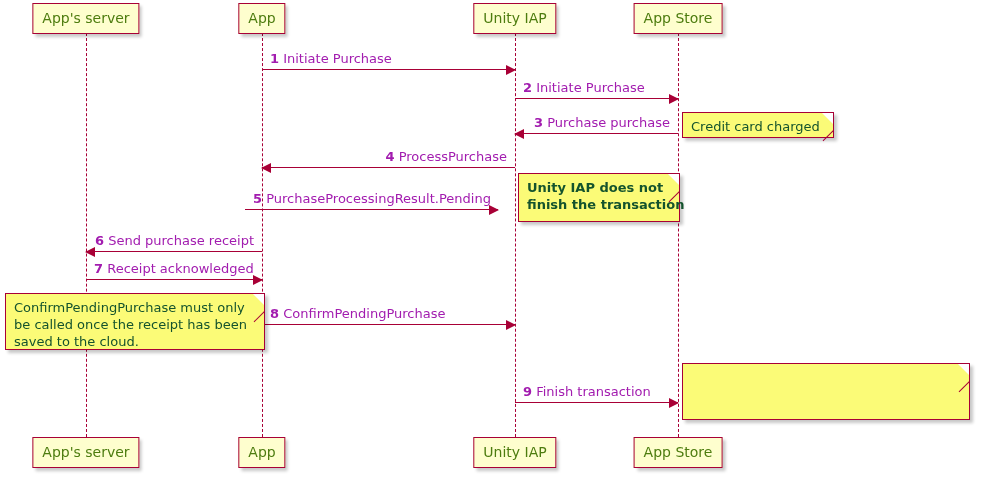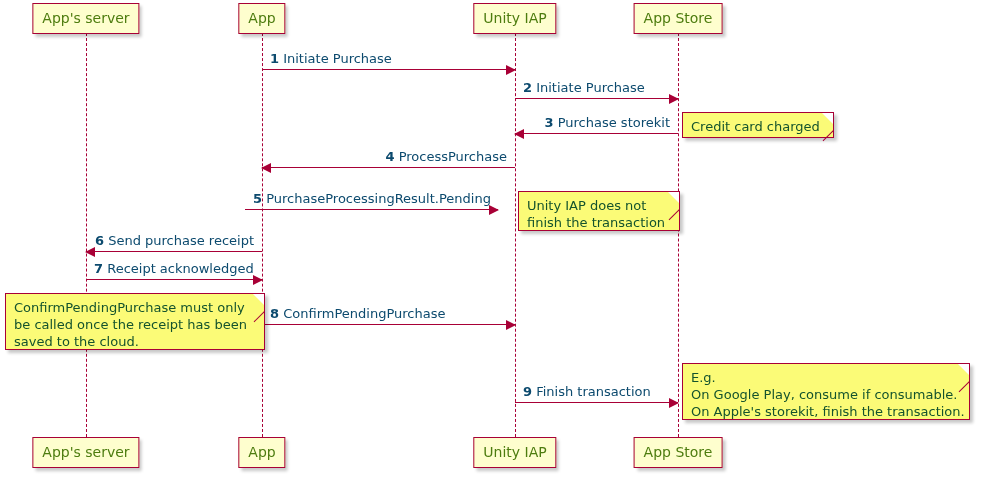--- a/index.html
+++ b/index.html
@@ -64,21 +64,21 @@
   }
   .arrowhead.left {
     left: -1px;
     border-top: 5px solid transparent;
     border-bottom: 5px solid transparent;
     border-right: 10px solid #A80036;
   }
   .msg-label {
     position: absolute;
     font-size: 13px;
-    color: #0c4a6e;
+    color: #a21caf;
     white-space: nowrap;
     bottom: 4px;
   }
   .msg-label .num {
     font-weight: bold;
   }
   .msg-label.lbl-left { left: 8px; }
   .msg-label.lbl-right { right: 8px; }
 
   
@@ -133,21 +133,21 @@
     <div class="msg" style="left: 262px; width: 253px; top: 69px;">
       <div class="arrowhead right"></div>
       <div class="msg-label lbl-left"><span class="num">1</span><span>&nbsp;</span><span>Initiate Purchase</span></div>
     </div>
     <div class="msg" style="left: 515px; width: 163px; top: 98px;">
       <div class="arrowhead right"></div>
       <div class="msg-label lbl-left"><span class="num">2</span><span>&nbsp;</span><span>Initiate Purchase</span></div>
     </div>
     <div class="msg" style="left: 515px; width: 163px; top: 133px;">
       <div class="arrowhead left"></div>
-      <div class="msg-label lbl-right"><span class="num">3</span><span>&nbsp;</span><span>Purchase storekit</span></div>
+      <div class="msg-label lbl-right"><span class="num">3</span><span>&nbsp;</span><span>Purchase purchase</span></div>
     </div>
     <div class="msg" style="left: 262px; width: 253px; top: 167px;">
       <div class="arrowhead left"></div>
       <div class="msg-label lbl-right"><span class="num">4</span><span>&nbsp;</span><span>ProcessPurchase</span></div>
     </div>
     <div class="msg" style="left: 245px; width: 253px; top: 209px;">
       <div class="arrowhead right"></div>
       <div class="msg-label lbl-left"><span class="num">5</span><span>&nbsp;</span><span>PurchaseProcessingResult.Pending</span></div>
     </div>
     <div class="msg" style="left: 86px; width: 176px; top: 251px;">
@@ -160,21 +160,19 @@
     </div>
     <div class="msg" style="left: 262px; width: 253px; top: 324px;">
       <div class="arrowhead right"></div>
       <div class="msg-label lbl-left"><span class="num">8</span><span>&nbsp;</span><span>ConfirmPendingPurchase</span></div>
     </div>
     <div class="msg" style="left: 515px; width: 163px; top: 402px;">
       <div class="arrowhead right"></div>
       <div class="msg-label lbl-left"><span class="num">9</span><span>&nbsp;</span><span>Finish transaction</span></div>
     </div>
     <div class="note" style="left: 682px; top: 112px; width: 152px; height: 26px;"><span>Credit card charged</span><span class="fold"><span class="fold-line"></span></span></div>
-    <div class="note" style="left: 518px; top: 191px; width: 162px; height: 40px;"><span>Unity IAP does not
+    <div class="note" style="left: 518px; top: 173px; width: 162px; height: 49px; font-weight: bold;"><span>Unity IAP does not
 finish the transaction</span><span class="fold"><span class="fold-line"></span></span></div>
     <div class="note" style="left: 5px; top: 293px; width: 260px; height: 57px;"><span>ConfirmPendingPurchase must only
 be called once the receipt has been
 saved to the cloud.</span><span class="fold"><span class="fold-line"></span></span></div>
-    <div class="note" style="left: 682px; top: 363px; width: 288px; height: 57px;"><span>E.g.
-On Google Play, consume if consumable.
-On Apple's storekit, finish the transaction.</span><span class="fold"><span class="fold-line"></span></span></div>
+    <div class="note" style="left: 682px; top: 363px; width: 288px; height: 57px;"><span class="fold"><span class="fold-line"></span></span></div>
   </div>
 
 </body></html>

